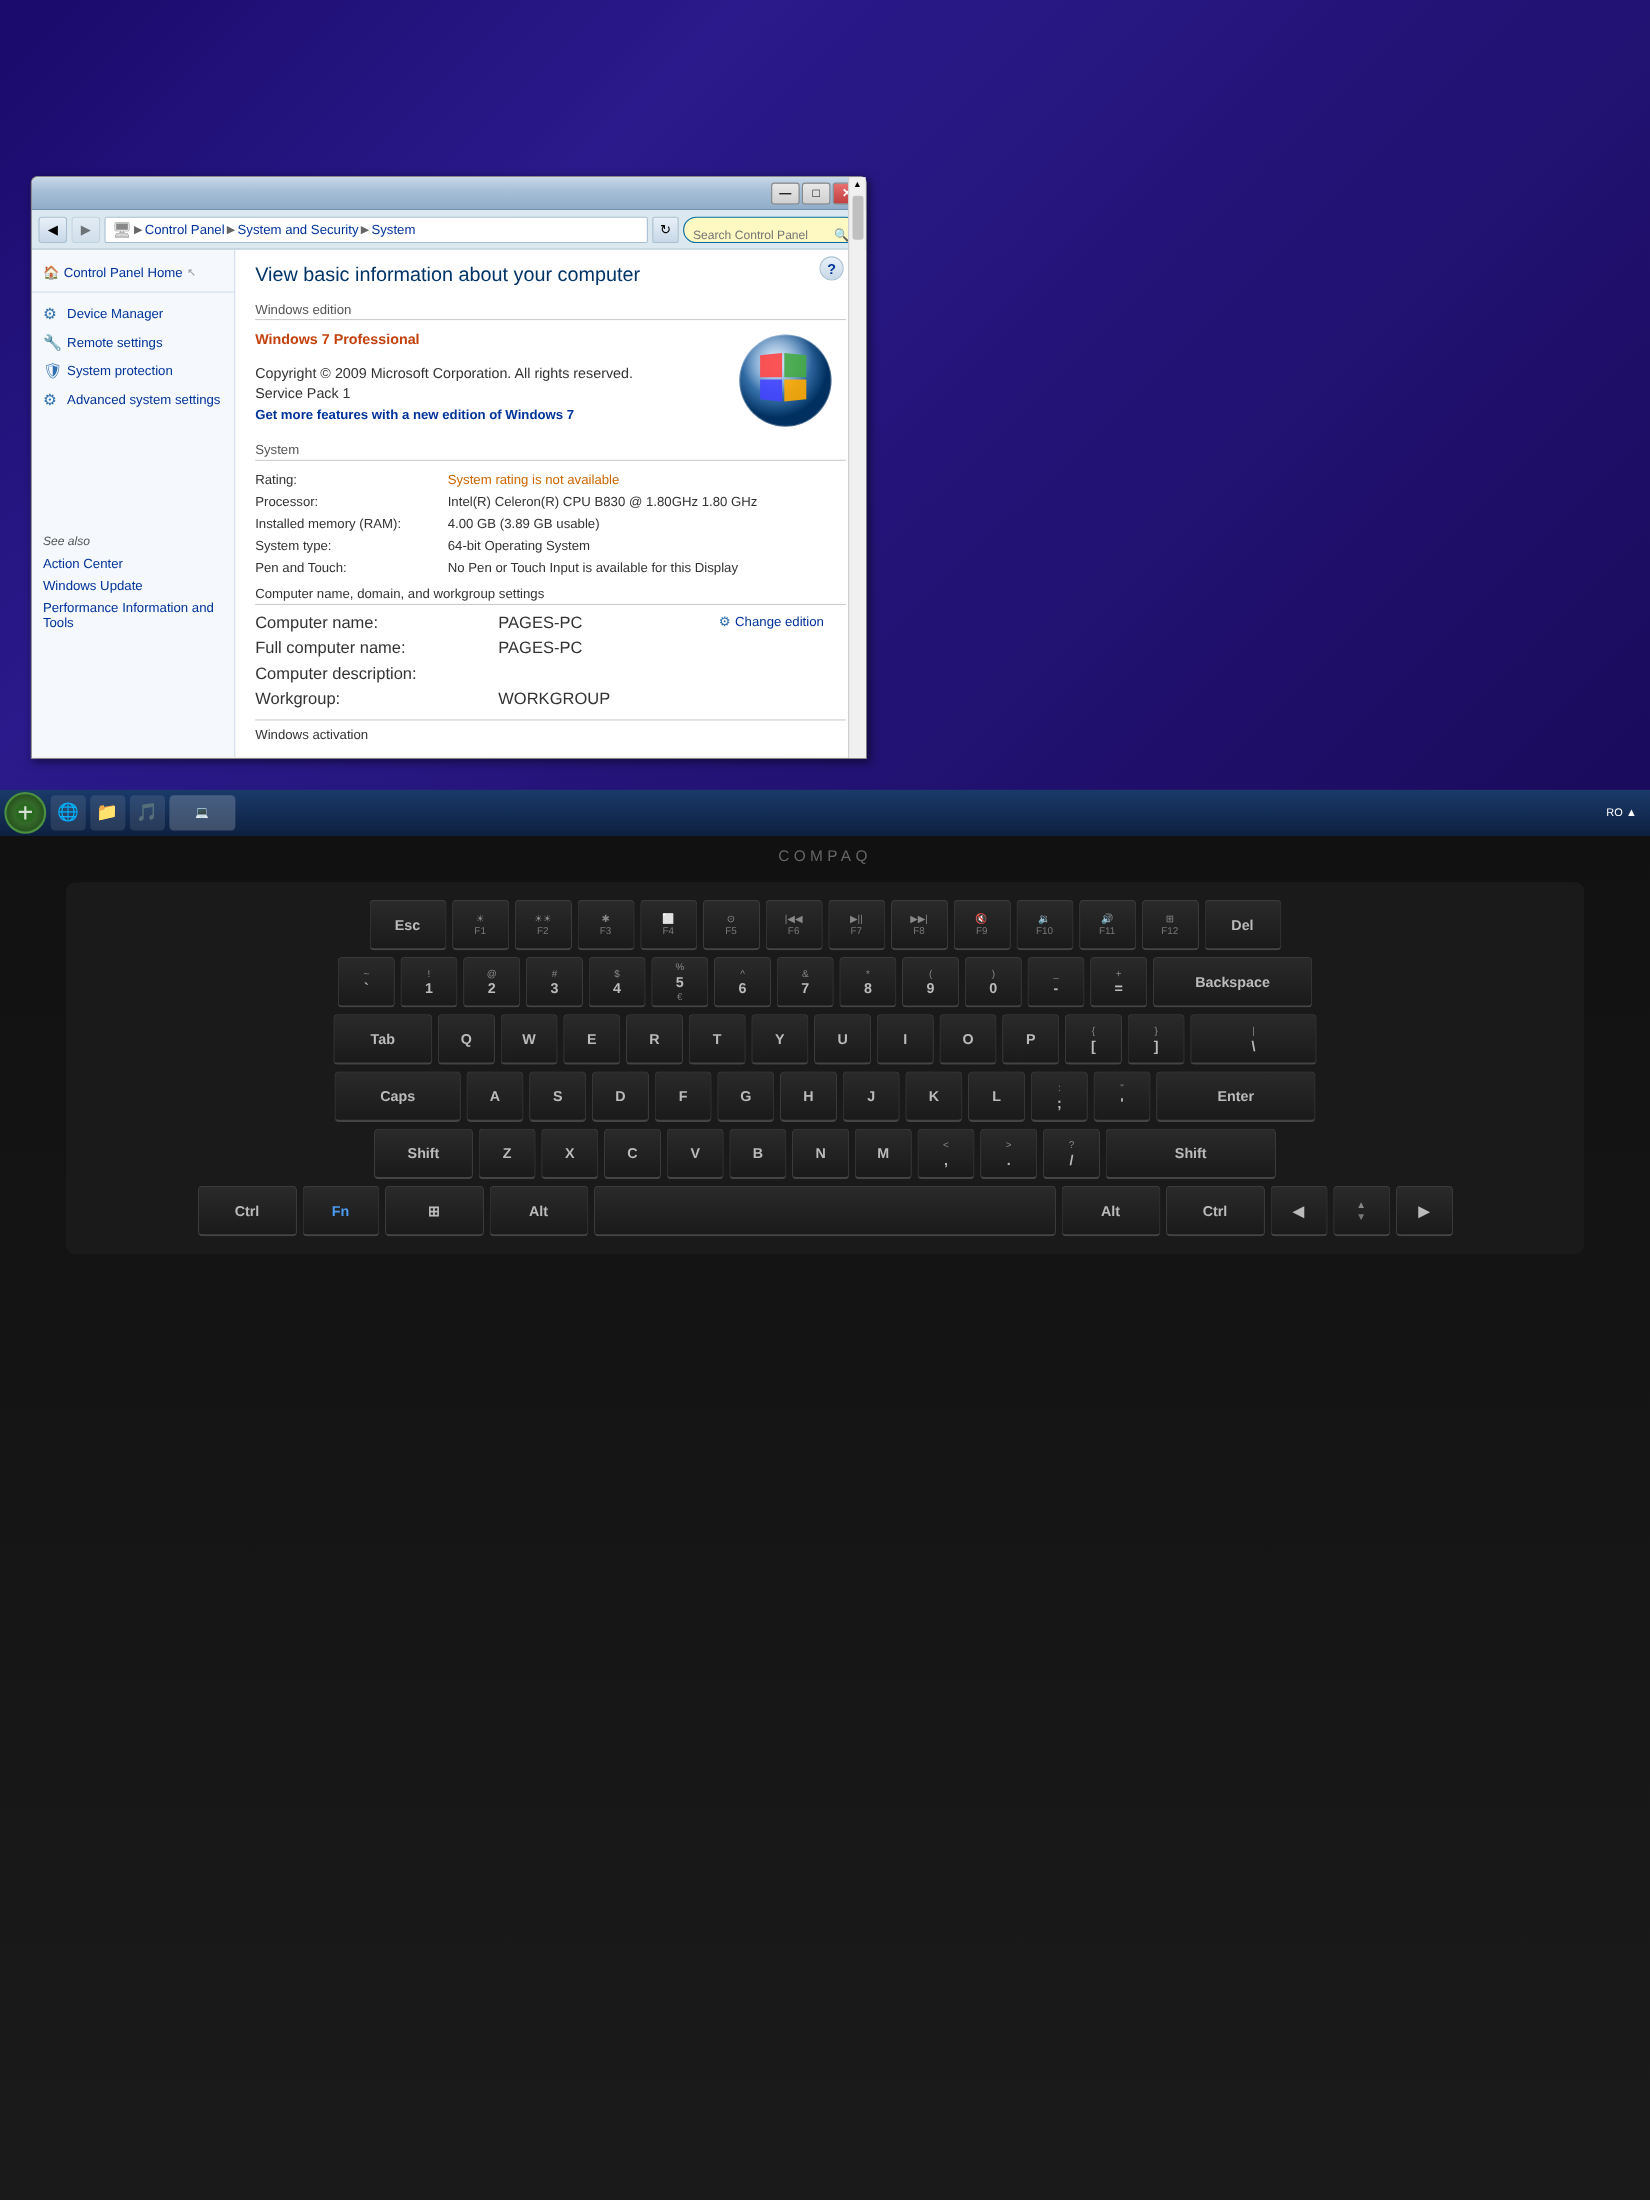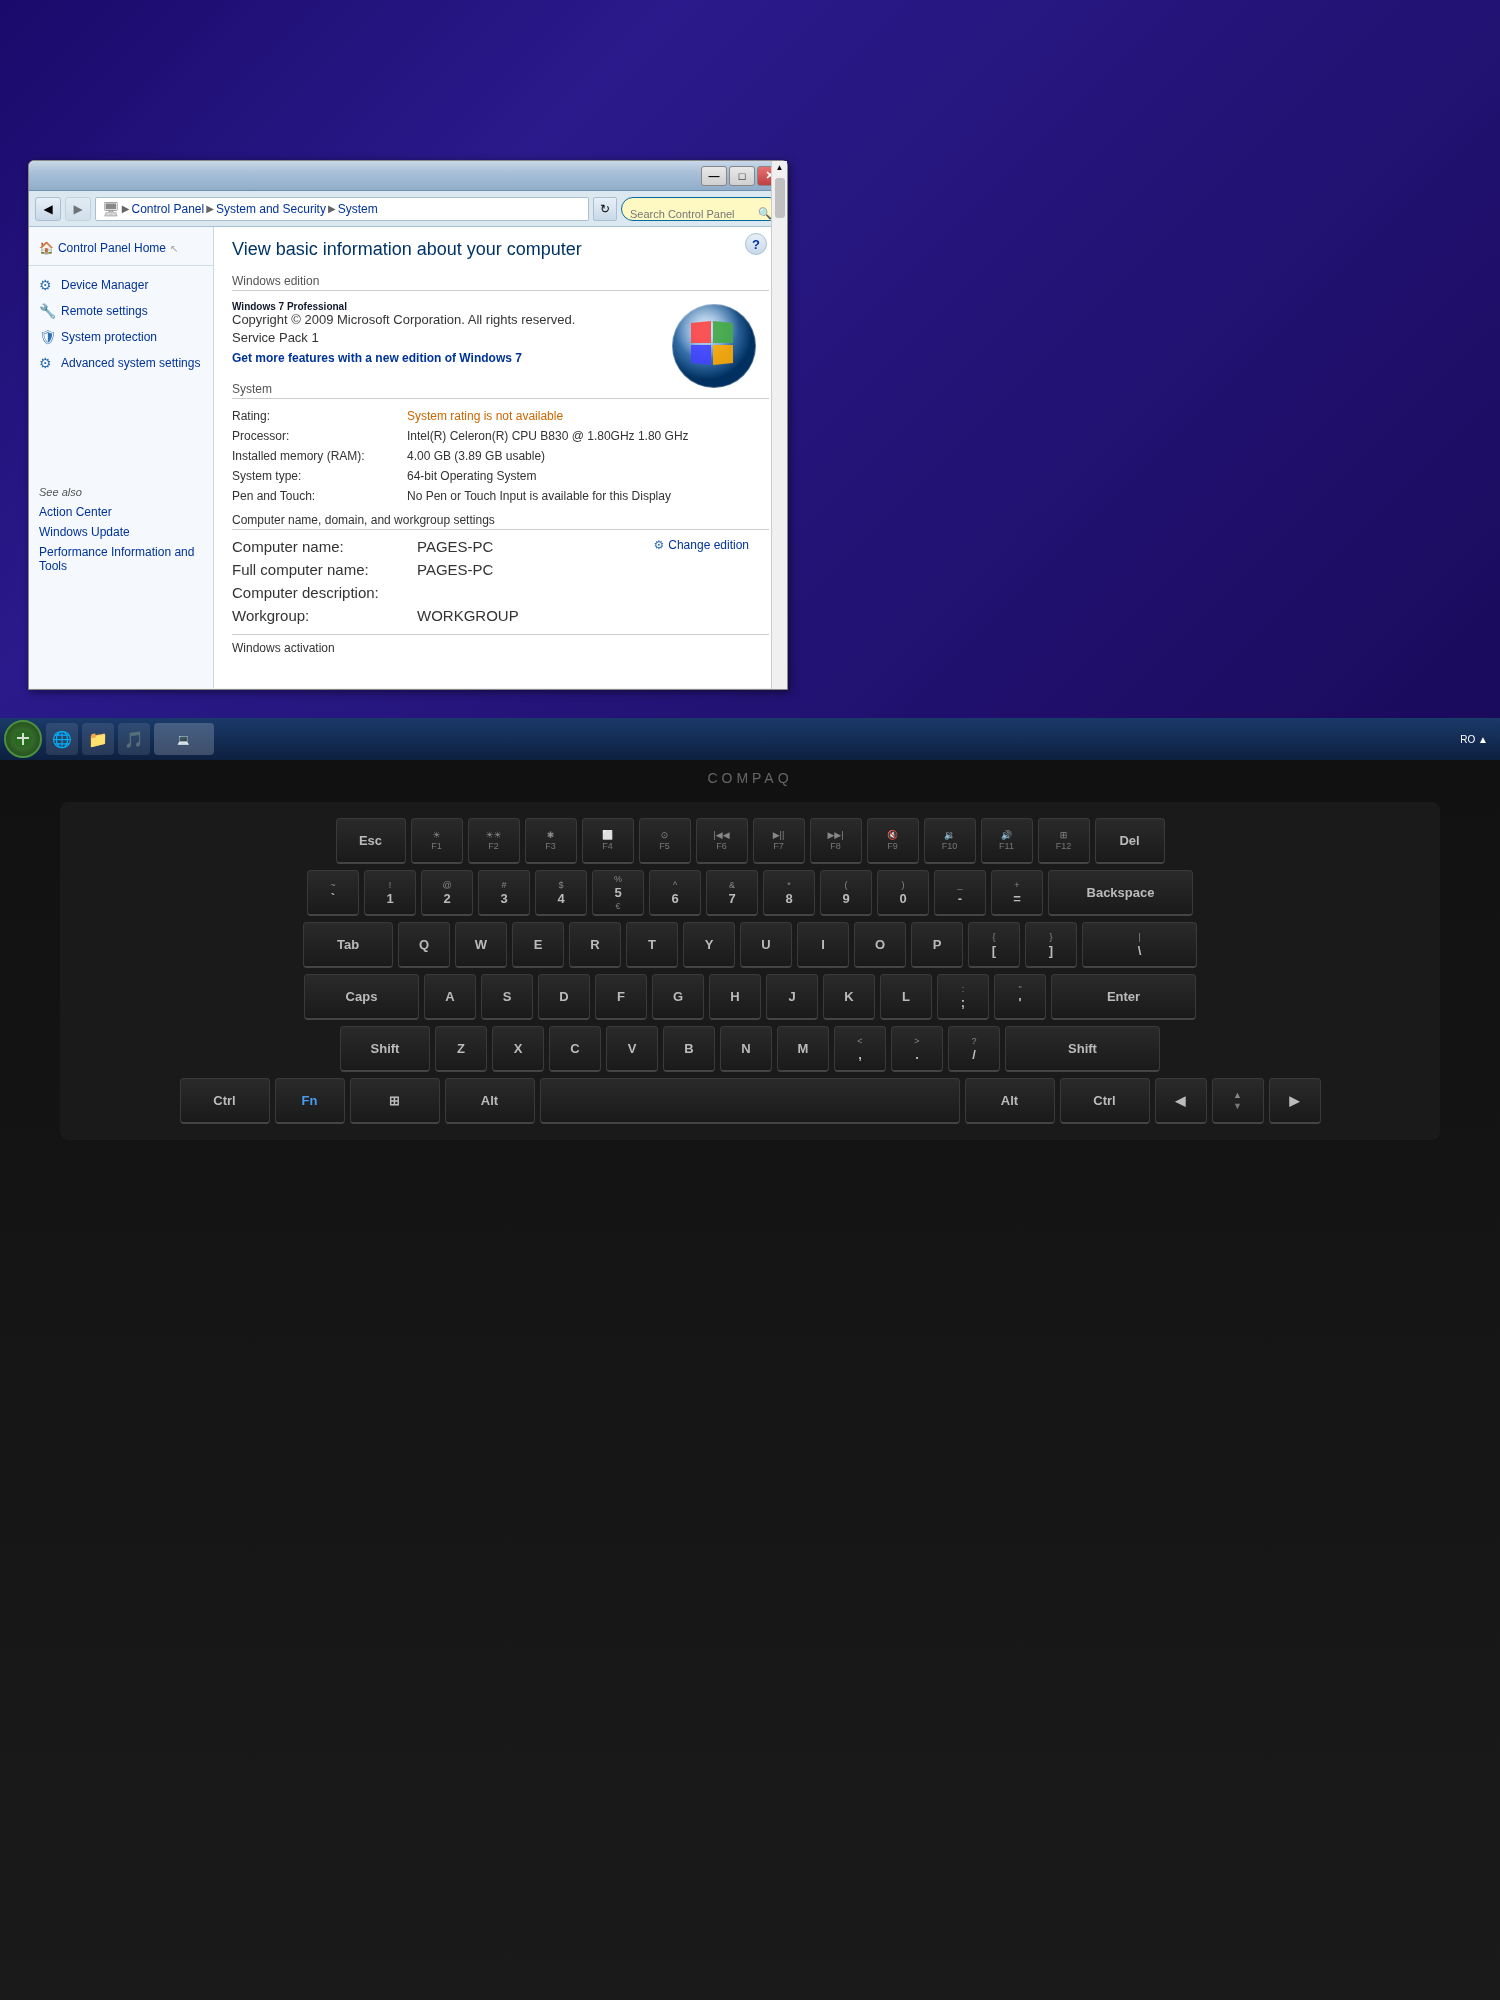--- a/index.html
+++ b/index.html
@@ -280,23 +280,23 @@
     }
 
     .edition-row {
       font-size: 13px;
       color: #333;
       margin-bottom: 3px;
     }
 
     .edition-name {
       font-weight: bold;
-      font-size: 10px;
-      color: #0f172a;
-      margin-bottom: 0;
+      font-size: 13px;
+      color: #c2410c;
+      margin-bottom: 16px;
     }
 
     .edition-link {
       color: #003399;
       font-size: 12px;
       cursor: pointer;
       text-decoration: none;
       font-weight: bold;
     }
 
@@ -347,20 +347,21 @@
     }
 
     .compname-label {
       width: 185px;
       color: #333;
       flex-shrink: 0;
     }
 
     .compname-value {
       color: #333;
+      margin-left: 36px;
     }
 
     .change-settings-link {
       position: absolute;
       right: 20px;
       color: #003399;
       font-size: 12px;
       cursor: pointer;
       display: flex;
       align-items: center;

